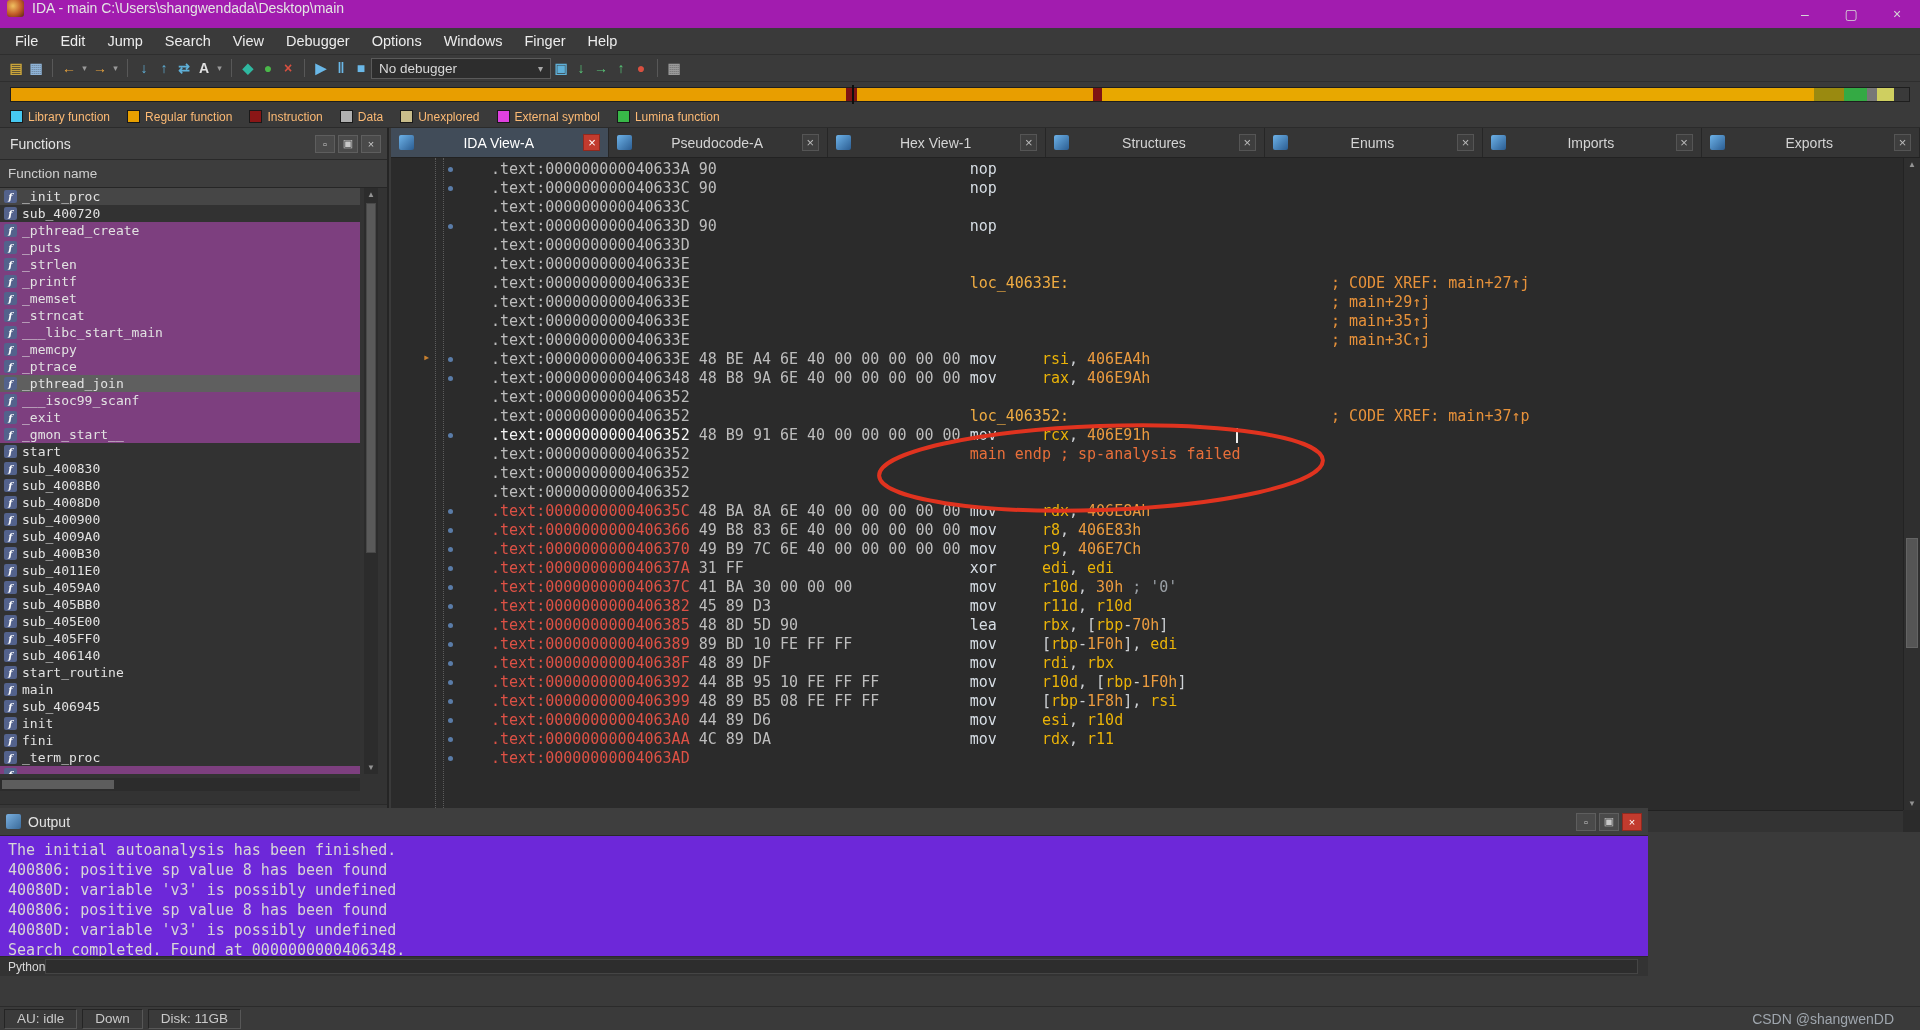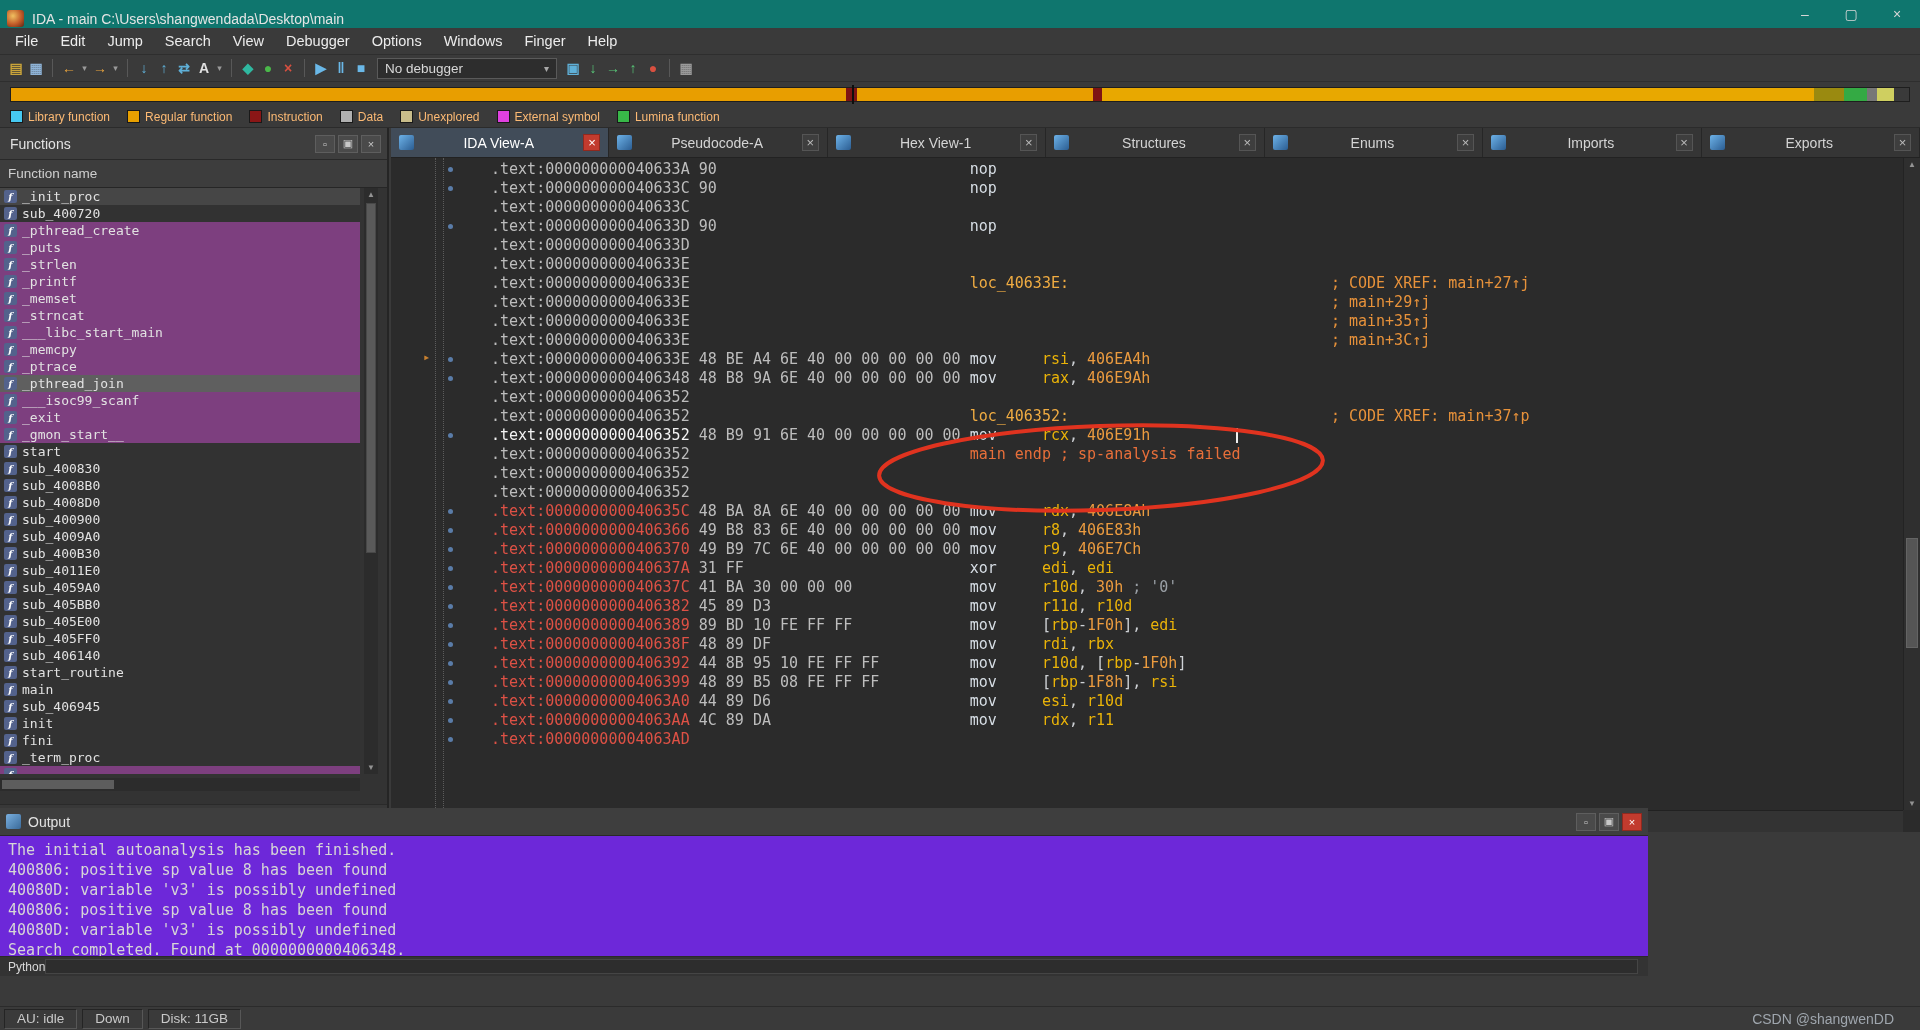--- a/index.html
+++ b/index.html
@@ -1,36 +1,36 @@
 <!DOCTYPE html>
 <html><head>
 <meta charset="utf-8">
 <style>
 *{margin:0;padding:0;box-sizing:border-box}
 html,body{width:1920px;height:1030px;overflow:hidden;background:#3a3a3a;font-family:"Liberation Sans",sans-serif}
 #app{position:absolute;inset:0;width:1920px;height:1030px;color:#ddd}
 
 
-#titlebar{position:absolute;left:0;top:0;width:1920px;height:38px;background:#0f766e;display:flex;align-items:center;border-bottom:1px solid #1b1b1b}
+#titlebar{position:absolute;left:0;top:0;width:1920px;height:38px;background:#a21caf;display:flex;border-bottom:1px solid #1b1b1b}
 .app-icon{width:17px;height:17px;margin:0 8px 0 7px;border-radius:3px;background:radial-gradient(circle at 35% 35%,#f0c060,#c05a28 55%,#5a2414);flex:none}
 #title-text{font-size:14px;color:#e4e4e4}
 .win-btns{margin-left:auto;display:flex;height:100%}
 .win-btn{width:46px;height:28px;display:flex;align-items:center;justify-content:center;color:#d6d6d6;font-size:14px}
 
 
 #menubar{position:absolute;left:0;top:28px;width:1920px;height:27px;background:#3a3a3a;display:flex;align-items:center;border-bottom:1px solid #2e2e2e;padding-left:4px}
 .menu-item{padding:0 11px;font-size:14.5px;color:#ececec;line-height:27px}
 
 
 #toolbar{position:absolute;left:0;top:55px;width:1920px;height:27px;background:#3a3a3a;display:flex;align-items:center;border-bottom:1px solid #2e2e2e;padding-left:6px}
 .tgroup{display:flex;align-items:center}
 .ticon{min-width:20px;height:21px;display:flex;align-items:center;justify-content:center;font-size:14px;padding:0 2px;font-weight:bold}
 .ticon.small{font-size:9px;min-width:11px;font-weight:normal}
 .tsep{width:1px;height:18px;background:#585858;margin:0 6px}
-.combo{height:21px;background:#2d2d2d;border:1px solid #5a5a5a;display:flex;align-items:center;padding:0 7px;margin:0 6px;min-width:180px;font-size:13.5px;color:#d8d8d8}
+.combo{height:21px;background:#2d2d2d;border:1px solid #5a5a5a;display:flex;align-items:center;padding:0 7px;margin:0 0;min-width:180px;font-size:13.5px;color:#d8d8d8}
 .combo-arrow{margin-left:auto;font-size:10px;color:#a8a8a8;padding-left:16px}
 
 
 #navband-row{position:absolute;left:0;top:82px;width:1920px;height:24px;display:flex;align-items:center}
 #navband{position:relative;margin:0 10px;height:15px;flex:1;display:flex;border:1px solid #1e1e1e}
 .nseg{height:100%}
 #nav-marker{position:absolute;top:-3px;bottom:-3px;width:2px;background:#0e0e0e}
 
 
 #legend{position:absolute;left:0;top:106px;width:1920px;height:22px;display:flex;align-items:center;padding-left:10px;gap:17px;border-bottom:1px solid #2b2b2b}
@@ -441,20 +441,21 @@
         <div class="dline"><span class="dot"></span><span class="s-aw">.text:0000000000406352 </span><span class="s-b">48 B9 91 6E 40 00 00 00 00 00 </span><span class="s-m">mov     </span><span class="s-r">rcx</span><span class="s-w">, </span><span class="s-n">406E91h</span><span class="caret"></span></div>
         <div class="dline"><span class="s-a">.text:0000000000406352 </span><span class="s-b">                              </span><span class="s-e">main endp ; sp-analysis failed</span></div>
         <div class="dline"><span class="s-a">.text:0000000000406352 </span><span class="s-b">                              </span></div>
         <div class="dline"><span class="s-a">.text:0000000000406352 </span><span class="s-b">                              </span></div>
         <div class="dline"><span class="dot"></span><span class="s-ar">.text:000000000040635C </span><span class="s-b">48 BA 8A 6E 40 00 00 00 00 00 </span><span class="s-m">mov     </span><span class="s-r">rdx</span><span class="s-w">, </span><span class="s-n">406E8Ah</span></div>
         <div class="dline"><span class="dot"></span><span class="s-ar">.text:0000000000406366 </span><span class="s-b">49 B8 83 6E 40 00 00 00 00 00 </span><span class="s-m">mov     </span><span class="s-r">r8</span><span class="s-w">, </span><span class="s-n">406E83h</span></div>
         <div class="dline"><span class="dot"></span><span class="s-ar">.text:0000000000406370 </span><span class="s-b">49 B9 7C 6E 40 00 00 00 00 00 </span><span class="s-m">mov     </span><span class="s-r">r9</span><span class="s-w">, </span><span class="s-n">406E7Ch</span></div>
         <div class="dline"><span class="dot"></span><span class="s-ar">.text:000000000040637A </span><span class="s-b">31 FF                         </span><span class="s-m">xor     </span><span class="s-r">edi</span><span class="s-w">, </span><span class="s-r">edi</span></div>
         <div class="dline"><span class="dot"></span><span class="s-ar">.text:000000000040637C </span><span class="s-b">41 BA 30 00 00 00             </span><span class="s-m">mov     </span><span class="s-r">r10d</span><span class="s-w">, </span><span class="s-n">30h</span><span class="s-w"> </span><span class="s-g">; '0'</span></div>
         <div class="dline"><span class="dot"></span><span class="s-ar">.text:0000000000406382 </span><span class="s-b">45 89 D3                      </span><span class="s-m">mov     </span><span class="s-r">r11d</span><span class="s-w">, </span><span class="s-r">r10d</span></div>
+        <div class="dline"><span class="dot"></span><span class="s-ar">.text:0000000000406385 </span><span class="s-b">48 8D 5D 90                   </span><span class="s-m">lea     </span><span class="s-r">rbx</span><span class="s-w">, [</span><span class="s-r">rbp</span><span class="s-w">-</span><span class="s-n">70h</span><span class="s-w">]</span></div>
         <div class="dline"><span class="dot"></span><span class="s-ar">.text:0000000000406389 </span><span class="s-b">89 BD 10 FE FF FF             </span><span class="s-m">mov     </span><span class="s-w">[</span><span class="s-r">rbp</span><span class="s-w">-</span><span class="s-n">1F0h</span><span class="s-w">]</span><span class="s-w">, </span><span class="s-r">edi</span></div>
         <div class="dline"><span class="dot"></span><span class="s-ar">.text:000000000040638F </span><span class="s-b">48 89 DF                      </span><span class="s-m">mov     </span><span class="s-r">rdi</span><span class="s-w">, </span><span class="s-r">rbx</span></div>
         <div class="dline"><span class="dot"></span><span class="s-ar">.text:0000000000406392 </span><span class="s-b">44 8B 95 10 FE FF FF          </span><span class="s-m">mov     </span><span class="s-r">r10d</span><span class="s-w">, [</span><span class="s-r">rbp</span><span class="s-w">-</span><span class="s-n">1F0h</span><span class="s-w">]</span></div>
         <div class="dline"><span class="dot"></span><span class="s-ar">.text:0000000000406399 </span><span class="s-b">48 89 B5 08 FE FF FF          </span><span class="s-m">mov     </span><span class="s-w">[</span><span class="s-r">rbp</span><span class="s-w">-</span><span class="s-n">1F8h</span><span class="s-w">]</span><span class="s-w">, </span><span class="s-r">rsi</span></div>
         <div class="dline"><span class="dot"></span><span class="s-ar">.text:00000000004063A0 </span><span class="s-b">44 89 D6                      </span><span class="s-m">mov     </span><span class="s-r">esi</span><span class="s-w">, </span><span class="s-r">r10d</span></div>
         <div class="dline"><span class="dot"></span><span class="s-ar">.text:00000000004063AA </span><span class="s-b">4C 89 DA                      </span><span class="s-m">mov     </span><span class="s-r">rdx</span><span class="s-w">, </span><span class="s-r">r11</span></div>
         <div class="dline"><span class="dot"></span><span class="s-ar">.text:00000000004063AD </span><span class="s-b">                              </span></div>
       </div>
     <svg id="annotation" viewBox="0 0 460 100">
       <ellipse id="annotation-ellipse" cx="230" cy="48" rx="222" ry="42" fill="none" stroke="#e0331f" stroke-width="4" transform="rotate(-2 230 48)"></ellipse>

